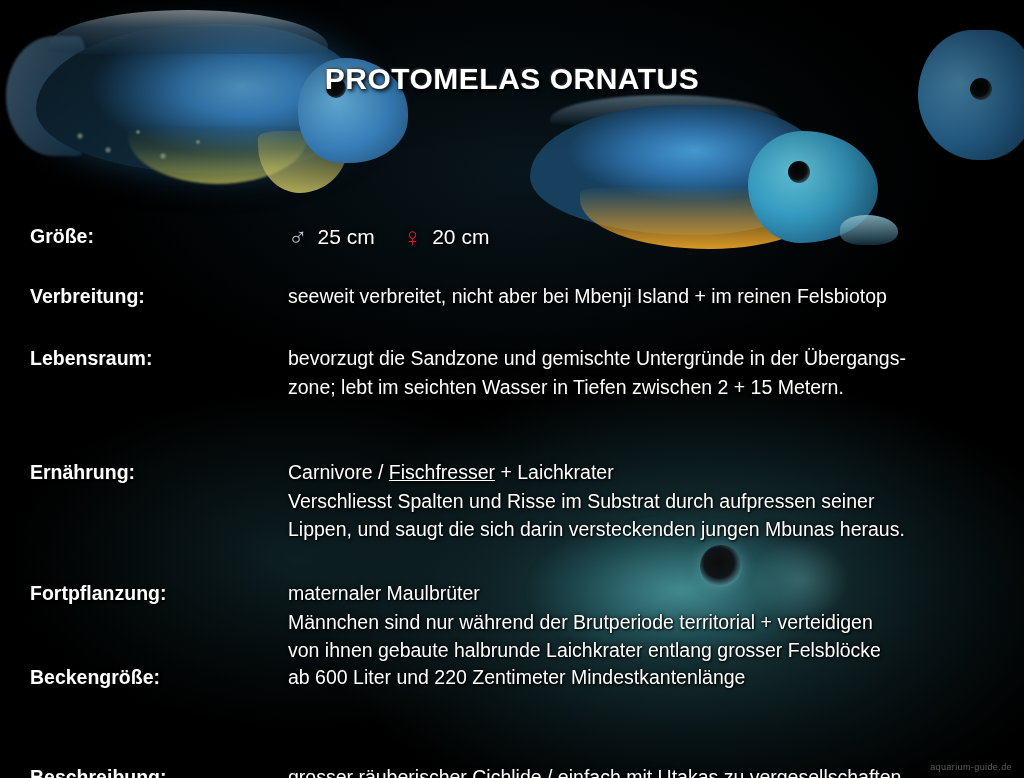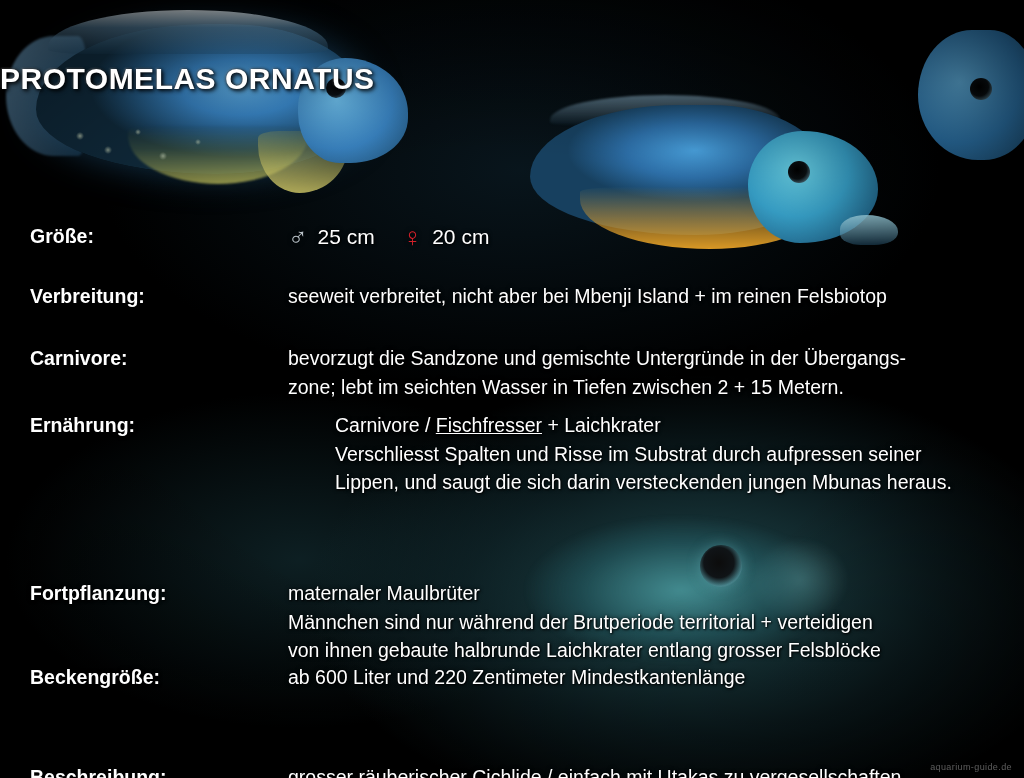--- a/index.html
+++ b/index.html
@@ -253,20 +253,21 @@
     inset: 0;
     background: radial-gradient(ellipse 760px 520px at 50% 50%, rgba(0,0,0,0) 45%, rgba(0,0,0,0.55) 100%);
   }
 
   
   .title {
     position: absolute;
     left: 0;
     right: 0;
     top: 62px;
+    text-align: center;
     font-size: 30px;
     font-weight: bold;
     letter-spacing: 0.5px;
     color: #ffffff;
     text-shadow:
       0 0 3px rgba(0,0,0,0.9),
       2px 2px 4px rgba(0,0,0,0.95),
       -1px -1px 2px rgba(255,255,255,0.25);
     z-index: 5;
   }
@@ -382,28 +383,28 @@
   </div>
 
   <div class="row" style="top: 282px;">
     <div class="label">Verbreitung:</div>
     <div class="value">
       <span class="line">seeweit verbreitet, nicht aber bei Mbenji Island + im reinen Felsbiotop</span>
     </div>
   </div>
 
   <div class="row" style="top: 344px;">
-    <div class="label">Carnivore:</div>
+    <div class="label">Lebensraum:</div>
     <div class="value">
       <span class="line">bevorzugt die Sandzone und gemischte Untergründe in der Übergangs-</span>
       <span class="line">zone; lebt im seichten Wasser in Tiefen zwischen 2 + 15 Metern.</span>
     </div>
   </div>
 
-  <div class="row" style="top: 411px; gap: 47px;">
+  <div class="row" style="top: 458px;">
     <div class="label">Ernährung:</div>
     <div class="value">
       <span class="line">
         <span>Carnivore / </span><span class="underline">Fischfresser</span><span> + Laichkrater</span>
       </span>
       <span class="line">Verschliesst Spalten und Risse im Substrat durch aufpressen seiner</span>
       <span class="line">Lippen, und saugt die sich darin versteckenden jungen Mbunas heraus.</span>
     </div>
   </div>
 

